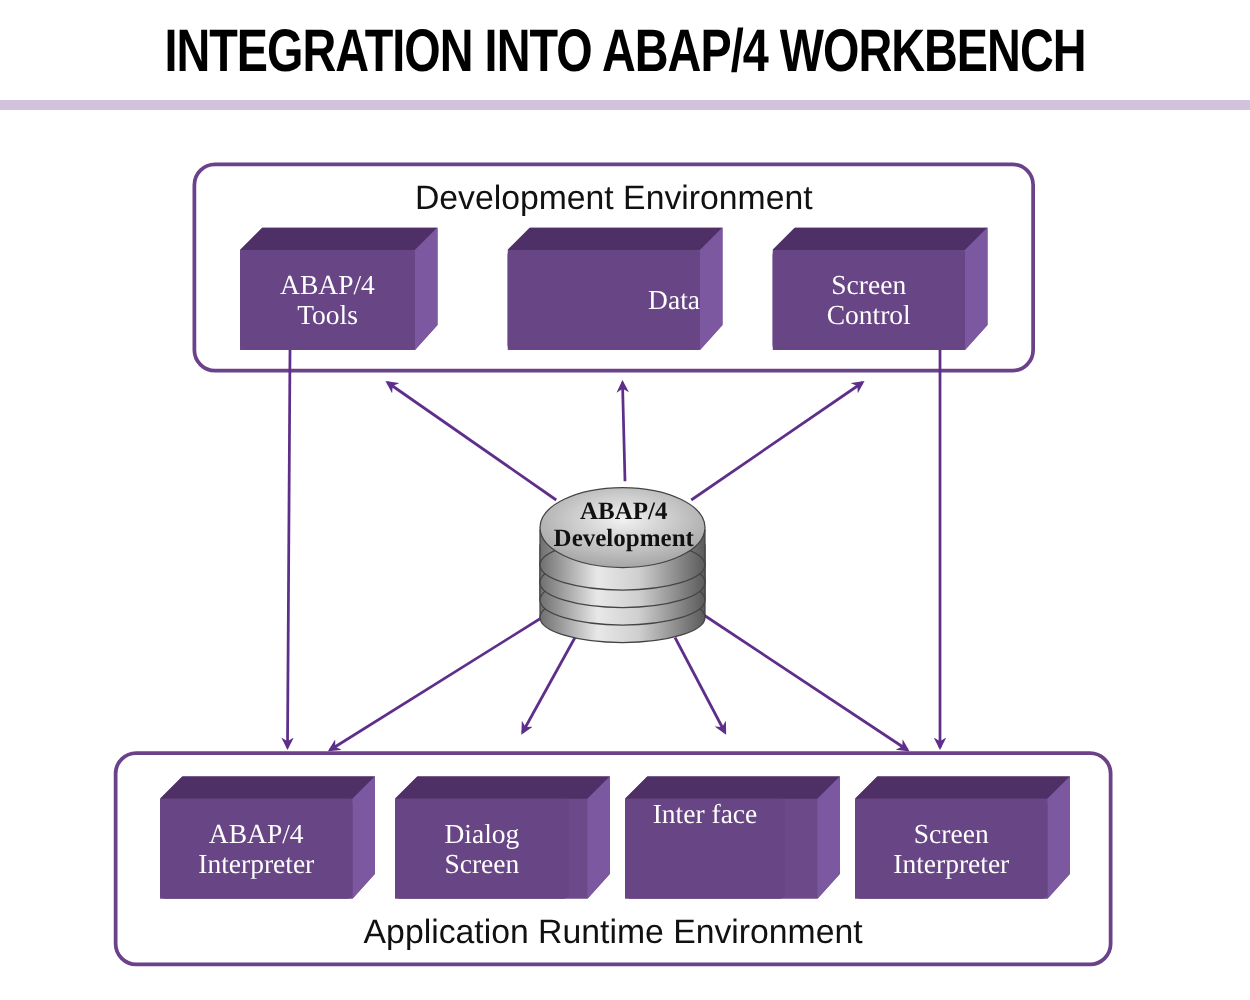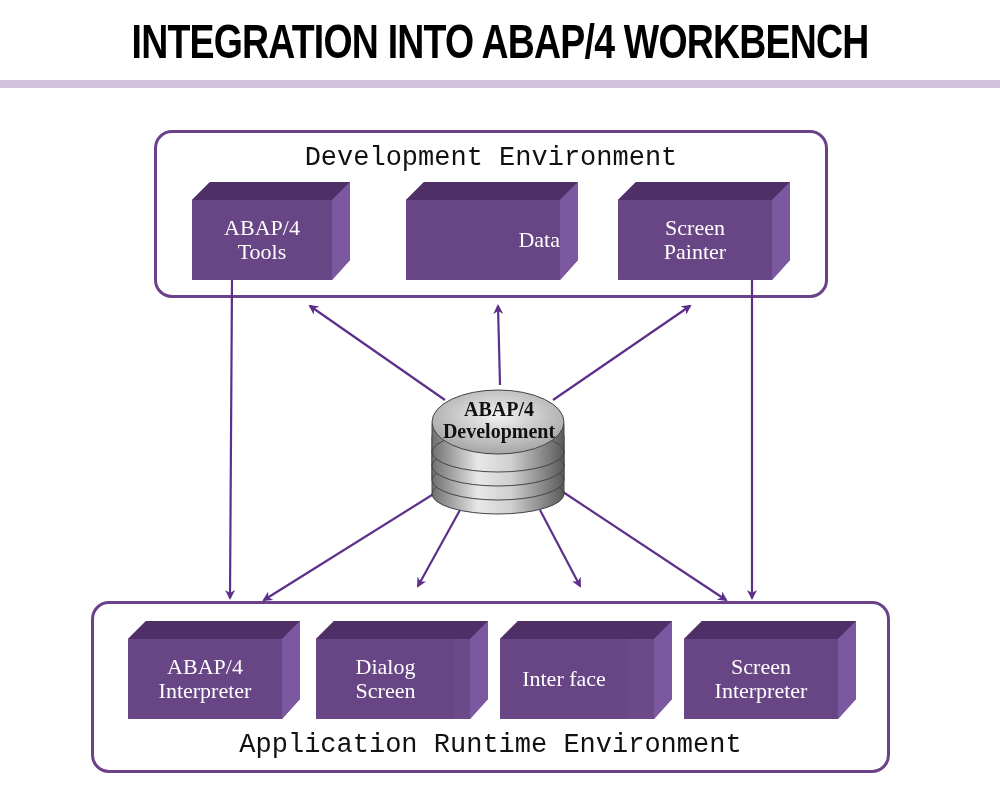--- a/index.html
+++ b/index.html
@@ -2,21 +2,21 @@
 <html><head>
 <meta charset="utf-8">
 <style>
   html,body{margin:0;padding:0;background:#fff;}
   body{width:1000px;height:800px;position:relative;overflow:hidden;font-family:"Liberation Sans",sans-serif;}
   .title{position:absolute;left:0;top:14px;width:1000px;text-align:center;font-family:"Liberation Sans",sans-serif;font-weight:bold;font-size:48px;letter-spacing:-1px;transform:scaleX(0.78);transform-origin:center;color:#000;}
   .rule{position:absolute;left:0;top:80px;width:1000px;height:8px;background:#d1c3de;}
   .env{position:absolute;border:3px solid #6b4289;border-radius:18px;background:#fff;}
   .env-dev{left:154px;top:130px;width:668px;height:162px;}
   .env-run{left:91px;top:601px;width:793px;height:166px;}
-  .env-label{position:absolute;width:100%;text-align:center;font-family:Liberation Mono, monospace;font-size:27px;color:#111;}
+  .env-label{position:absolute;width:100%;text-align:center;font-family:Liberation Sans, sans-serif;font-size:27px;color:#111;}
   .env-dev .env-label{top:10px;}
   .env-run .env-label{top:126px;}
   .box{position:absolute;}
   .box .top{position:absolute;left:0;top:0;}
   .box .face{position:absolute;left:0;top:18px;background:#684585;border-radius:4px;color:#fff;font-family:"Liberation Serif",serif;font-size:22px;line-height:24px;text-align:center;display:flex;flex-direction:column;justify-content:center;}
   svg.lines{position:absolute;left:0;top:0;}
   .db{position:absolute;left:428px;top:388px;width:140px;height:130px;}
   .db-label{position:absolute;left:428px;top:398px;width:142px;text-align:center;font-family:"Liberation Serif",serif;font-weight:bold;font-size:20px;line-height:22px;color:#111;}
 </style>
 </head>
@@ -74,21 +74,21 @@
     </div>
 </div>
 <div class="box" style="left:618px;top:182px;">
   <svg class="top" width="175" height="100">
       <polygon points="18,0 172,0 172,78 154,98 0,98 0,18" fill="#6c4a8a"></polygon>
       <polygon points="18,0 172,0 154,18 0,18" fill="#4f3066"></polygon>
       <polygon points="172,0 172,78 154,98 154,18" fill="#7c58a0"></polygon>
     </svg>
   <div class="face" style="width:154px;height:80px;">
       <span>Screen</span>
-      <span>Painter</span>
+      <span>Control</span>
     </div>
 </div>
 
 <svg class="db" viewBox="0 0 140 130">
   <defs>
     <linearGradient id="cyl" x1="0" x2="1" y1="0" y2="0">
       <stop offset="0" stop-color="#6f6f6f"></stop>
         <stop offset="0.35" stop-color="#e8e8e8"></stop>
         <stop offset="0.6" stop-color="#cfcfcf"></stop>
         <stop offset="1" stop-color="#5a5a5a"></stop>
@@ -136,21 +136,21 @@
       <span>Dialog</span>
       <span>Screen</span>
     </div>
 </div>
 <div class="box" style="left:500px;top:621px;">
   <svg class="top" width="175" height="100">
       <polygon points="18,0 172,0 172,78 154,98 0,98 0,18" fill="#6c4a8a"></polygon>
       <polygon points="18,0 172,0 154,18 0,18" fill="#4f3066"></polygon>
       <polygon points="172,0 172,78 154,98 154,18" fill="#7c58a0"></polygon>
     </svg>
-  <div class="face" style="width:128px;height:80px;">
+  <div class="face" style="width:128px;height:80px;justify-content:space-between;">
       <span>Inter face</span>
     </div>
 </div>
 <div class="box" style="left:684px;top:621px;">
   <svg class="top" width="175" height="100">
       <polygon points="18,0 172,0 172,78 154,98 0,98 0,18" fill="#6c4a8a"></polygon>
       <polygon points="18,0 172,0 154,18 0,18" fill="#4f3066"></polygon>
       <polygon points="172,0 172,78 154,98 154,18" fill="#7c58a0"></polygon>
     </svg>
   <div class="face" style="width:154px;height:80px;">

